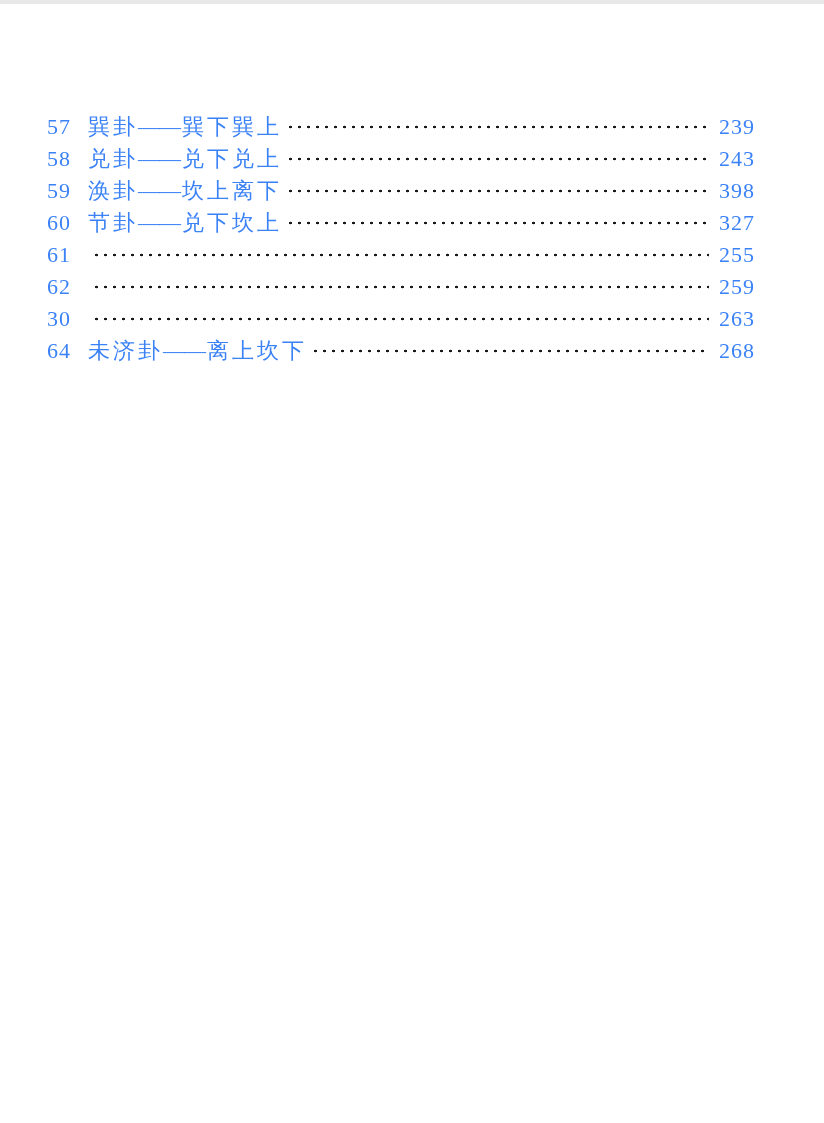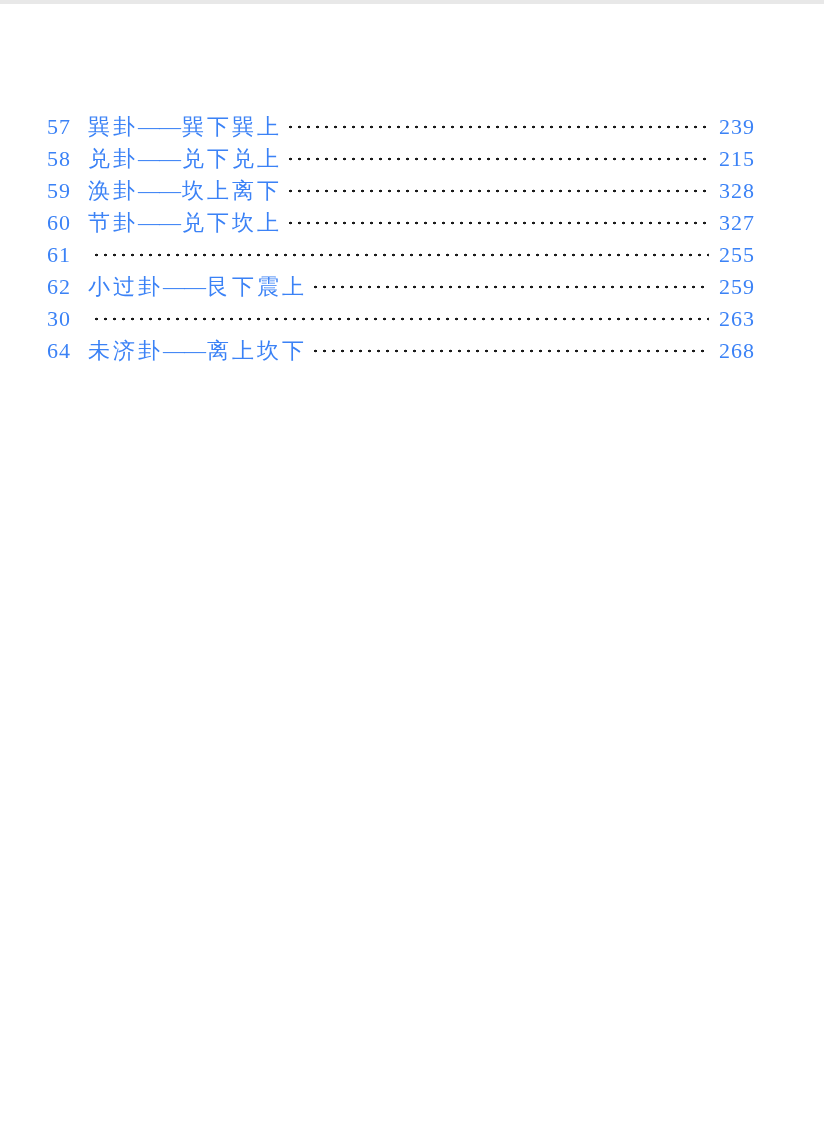--- a/index.html
+++ b/index.html
@@ -73,46 +73,45 @@
       <span class="num">57</span>
       <span class="title"><span class="hname">巽卦</span><span class="dash">——</span><span class="trigrams">巽下巽上</span></span>
       <span class="leader"></span>
       <span class="pageno">239</span>
     </div>
 
     <div class="row">
       <span class="num">58</span>
       <span class="title"><span class="hname">兑卦</span><span class="dash">——</span><span class="trigrams">兑下兑上</span></span>
       <span class="leader"></span>
-      <span class="pageno">215</span>
+      <span class="pageno">243</span>
     </div>
 
     <div class="row">
       <span class="num">59</span>
       <span class="title"><span class="hname">涣卦</span><span class="dash">——</span><span class="trigrams">坎上离下</span></span>
       <span class="leader"></span>
-      <span class="pageno">328</span>
+      <span class="pageno">398</span>
     </div>
 
     <div class="row">
       <span class="num">60</span>
       <span class="title"><span class="hname">节卦</span><span class="dash">——</span><span class="trigrams">兑下坎上</span></span>
       <span class="leader"></span>
       <span class="pageno">327</span>
     </div>
 
     <div class="row">
       <span class="num">61</span>
       <span class="leader"></span>
       <span class="pageno">255</span>
     </div>
 
     <div class="row">
       <span class="num">62</span>
-      <span class="title"><span class="hname">小过卦</span><span class="dash">——</span><span class="trigrams">艮下震上</span></span>
       <span class="leader"></span>
       <span class="pageno">259</span>
     </div>
 
     <div class="row">
       <span class="num">30</span>
       <span class="leader"></span>
       <span class="pageno">263</span>
     </div>
 

